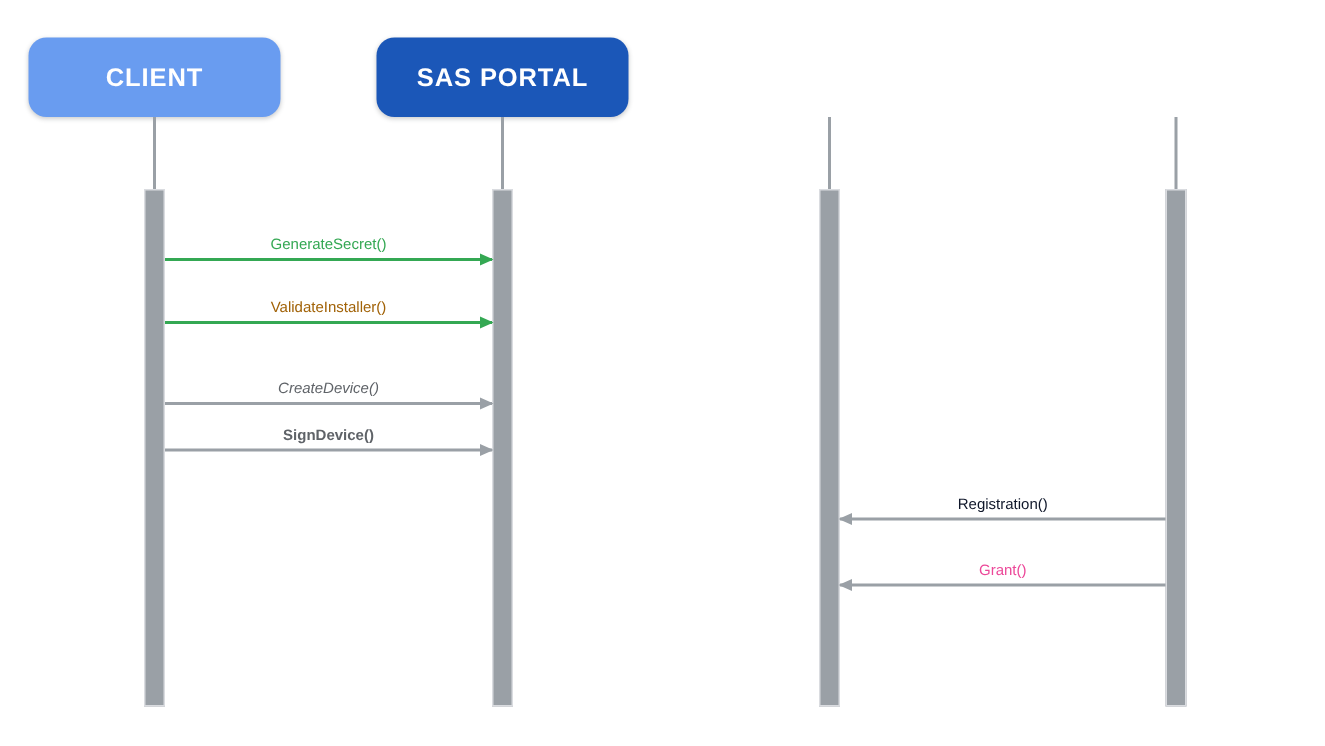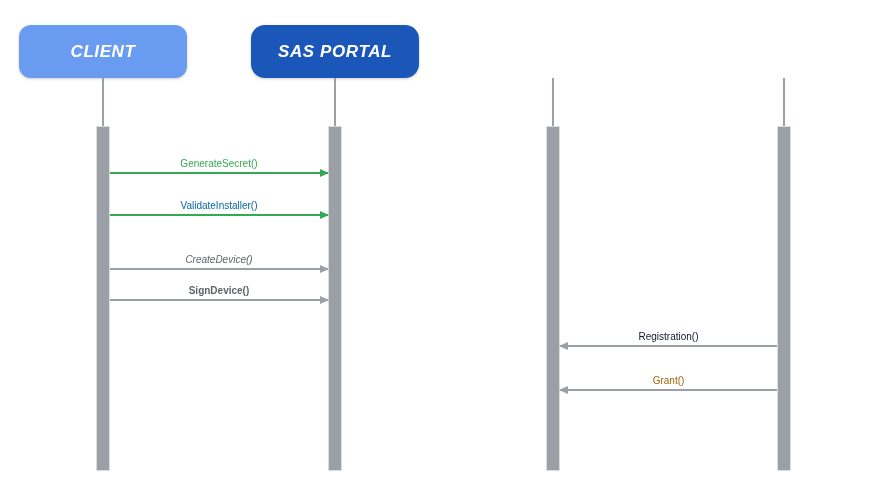--- a/index.html
+++ b/index.html
@@ -24,21 +24,20 @@
     display: flex;
     align-items: center;
     justify-content: center;
     box-shadow: 0 1px 3px rgba(60,64,67,0.25);
   }
   .actor-label {
     color: #ffffff;
     font-weight: 700;
     font-size: 17px;
     letter-spacing: 0.6px;
-    font-style: italic;
   }
   .lifeline {
     position: absolute;
     top: 78px;
     width: 2px;
     height: 48px;
     background: #9AA0A6;
   }
   .activation-bar {
     position: absolute;
@@ -86,52 +85,52 @@
 </style>
 </head>
 <body>
 
 <div class="stage">
     <div class="actor-box" style="left: 19px; background: rgb(105, 156, 240);">
       <span class="actor-label" style="color: rgb(255, 255, 255);">CLIENT</span>
     </div>
     <div class="lifeline" style="left: 102px; background: rgb(154, 160, 166);"></div>
     <div class="activation-bar" style="left: 96px; background: rgb(154, 160, 166); border-color: rgb(218, 220, 224);"></div>
-    <div class="actor-box" style="left: 251px; background: rgb(27, 87, 184); border-radius: 14px;">
+    <div class="actor-box" style="left: 251px; background: rgb(27, 87, 184);">
       <span class="actor-label" style="color: rgb(255, 255, 255);">SAS PORTAL</span>
     </div>
     <div class="lifeline" style="left: 334px; background: rgb(154, 160, 166);"></div>
     <div class="activation-bar" style="left: 328px; background: rgb(154, 160, 166); border-color: rgb(218, 220, 224);"></div>
     <div class="lifeline" style="left: 552px; background: rgb(154, 160, 166);"></div>
     <div class="activation-bar" style="left: 546px; background: rgb(154, 160, 166); border-color: rgb(218, 220, 224);"></div>
     <div class="lifeline" style="left: 783px; background: rgb(154, 160, 166);"></div>
     <div class="activation-bar" style="left: 777px; background: rgb(154, 160, 166); border-color: rgb(218, 220, 224);"></div>
     <div class="message" style="left: 110px; width: 218px; top: 172px;">
       <div class="label" style="color: rgb(52, 168, 83);">GenerateSecret()</div>
       <div class="line" style="background: rgb(52, 168, 83);"></div>
       <div class="arrowhead right" style="border-left: 9px solid rgb(52, 168, 83);"></div>
     </div>
     <div class="message" style="left: 110px; width: 218px; top: 214px;">
-      <div class="label" style="color: #0369a1;">ValidateInstaller()</div>
+      <div class="label" style="color: #a16207;">ValidateInstaller()</div>
       <div class="line" style="background: rgb(52, 168, 83);"></div>
       <div class="arrowhead right" style="border-left: 9px solid rgb(52, 168, 83);"></div>
     </div>
     <div class="message" style="left: 110px; width: 218px; top: 268px; font-style: italic;">
       <div class="label" style="color: rgb(95, 99, 104);">CreateDevice()</div>
       <div class="line" style="background: rgb(154, 160, 166);"></div>
       <div class="arrowhead right" style="border-left: 9px solid rgb(154, 160, 166);"></div>
     </div>
     <div class="message" style="left: 110px; width: 218px; top: 299px; font-weight: bold;">
       <div class="label" style="color: rgb(95, 99, 104);">SignDevice()</div>
       <div class="line" style="background: rgb(154, 160, 166);"></div>
       <div class="arrowhead right" style="border-left: 9px solid rgb(154, 160, 166);"></div>
     </div>
     <div class="message" style="left: 560px; width: 217px; top: 345px;">
       <div class="label" style="color: #0f172a;">Registration()</div>
       <div class="line" style="background: rgb(154, 160, 166);"></div>
       <div class="arrowhead left" style="border-right: 9px solid rgb(154, 160, 166);"></div>
     </div>
     <div class="message" style="left: 560px; width: 217px; top: 389px;">
-      <div class="label" style="color: #a16207;">Grant()</div>
+      <div class="label" style="color: #ec4899;">Grant()</div>
       <div class="line" style="background: rgb(154, 160, 166);"></div>
       <div class="arrowhead left" style="border-right: 9px solid rgb(154, 160, 166);"></div>
     </div>
   </div>
 
 </body></html>

